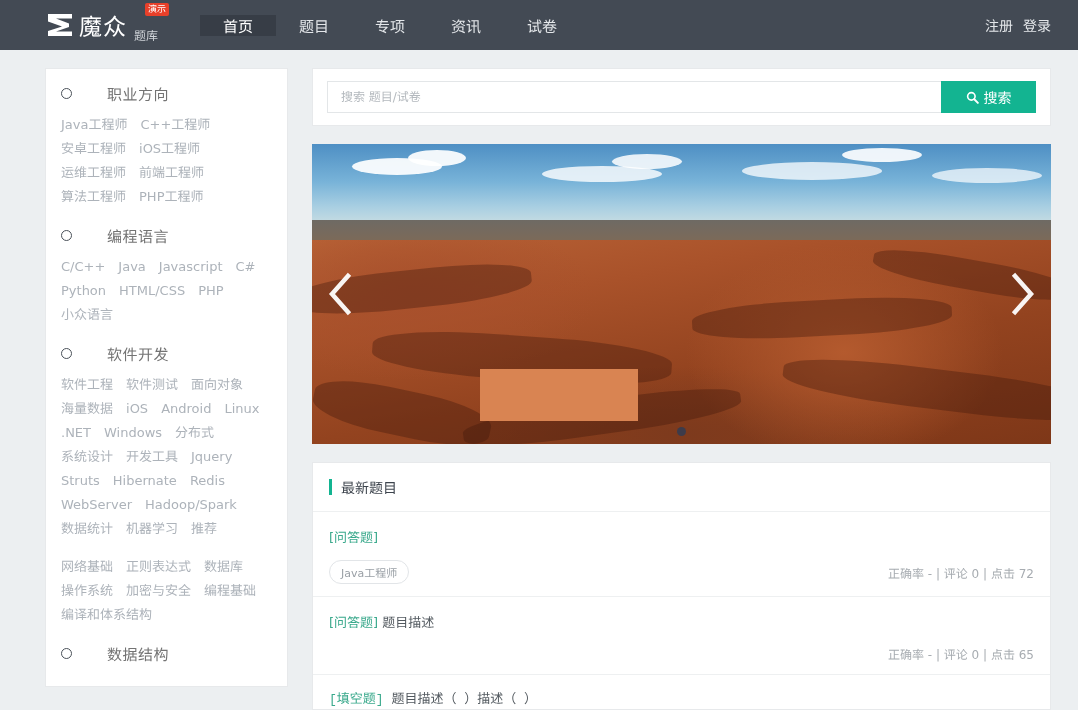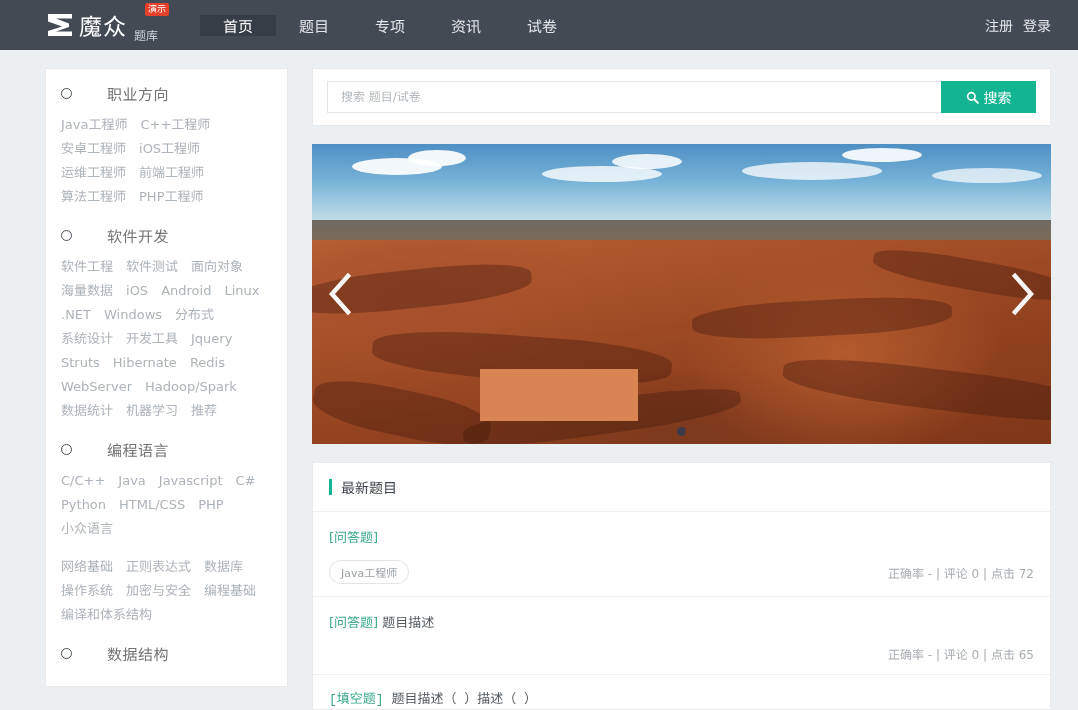--- a/index.html
+++ b/index.html
@@ -207,20 +207,37 @@
         </div>
         <div class="tag-list">
           <a>Java工程师</a>
           <a>C++工程师</a>
           <a>安卓工程师</a>
           <a>iOS工程师</a>
           <a>运维工程师</a>
           <a>前端工程师</a>
           <a>算法工程师</a>
           <a>PHP工程师</a>
+        </div>
+      </div>
+
+      <div class="side-section">
+        <div class="side-title">
+          <span class="circ"></span>
+          <span>编程语言</span>
+        </div>
+        <div class="tag-list">
+          <a>C/C++</a>
+          <a>Java</a>
+          <a>Javascript</a>
+          <a>C#</a>
+          <a>Python</a>
+          <a>HTML/CSS</a>
+          <a>PHP</a>
+          <a>小众语言</a>
         </div>
       </div>
 
       <div class="side-section">
         <div class="side-title">
           <span class="circ"></span>
           <span>软件开发</span>
         </div>
         <div class="tag-list">
           <a>软件工程</a>
@@ -241,37 +258,20 @@
           <a>Redis</a>
           <a>WebServer</a>
           <a>Hadoop/Spark</a>
           <a>数据统计</a>
           <a>机器学习</a>
           <a>推荐</a>
         </div>
       </div>
 
       <div class="side-section">
-        <div class="side-title">
-          <span class="circ"></span>
-          <span>编程语言</span>
-        </div>
-        <div class="tag-list">
-          <a>C/C++</a>
-          <a>Java</a>
-          <a>Javascript</a>
-          <a>C#</a>
-          <a>Python</a>
-          <a>HTML/CSS</a>
-          <a>PHP</a>
-          <a>小众语言</a>
-        </div>
-      </div>
-
-      <div class="side-section">
         <div class="tag-list">
           <a>网络基础</a>
           <a>正则表达式</a>
           <a>数据库</a>
           <a>操作系统</a>
           <a>加密与安全</a>
           <a>编程基础</a>
           <a>编译和体系结构</a>
         </div>
       </div>

